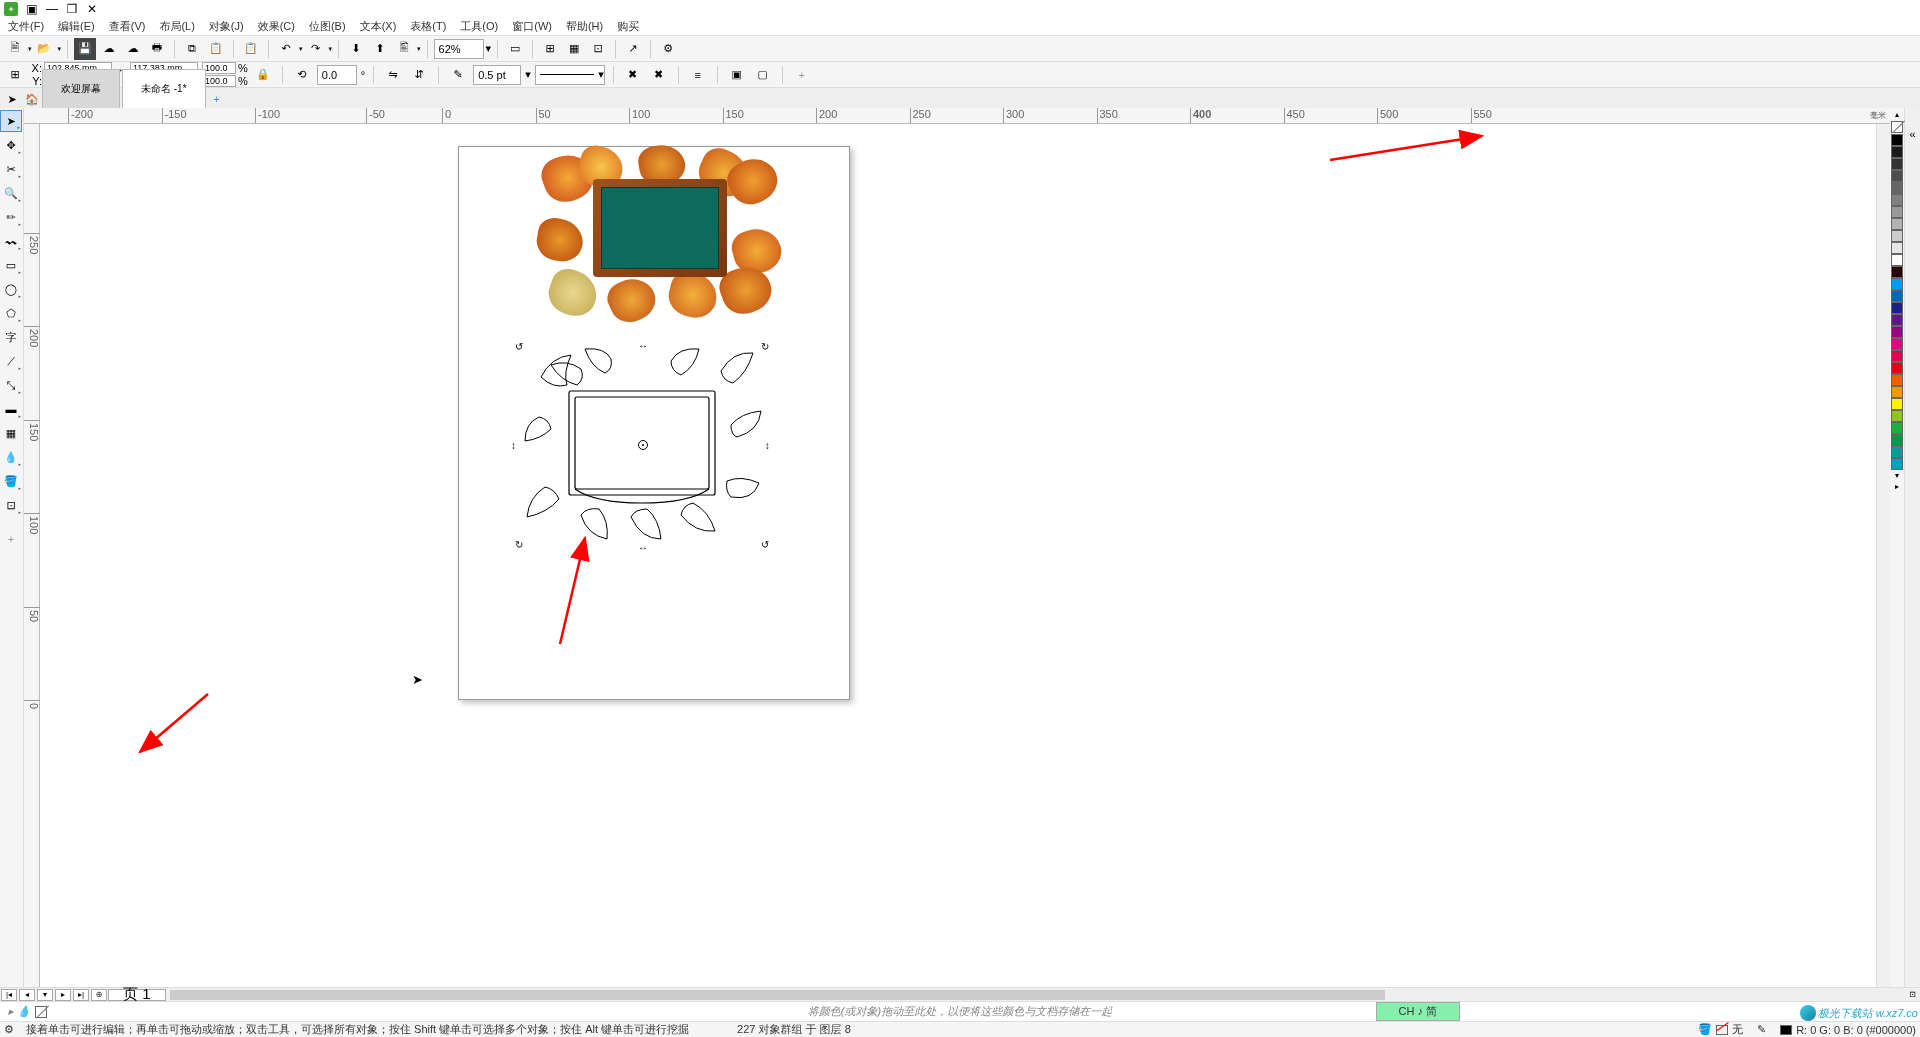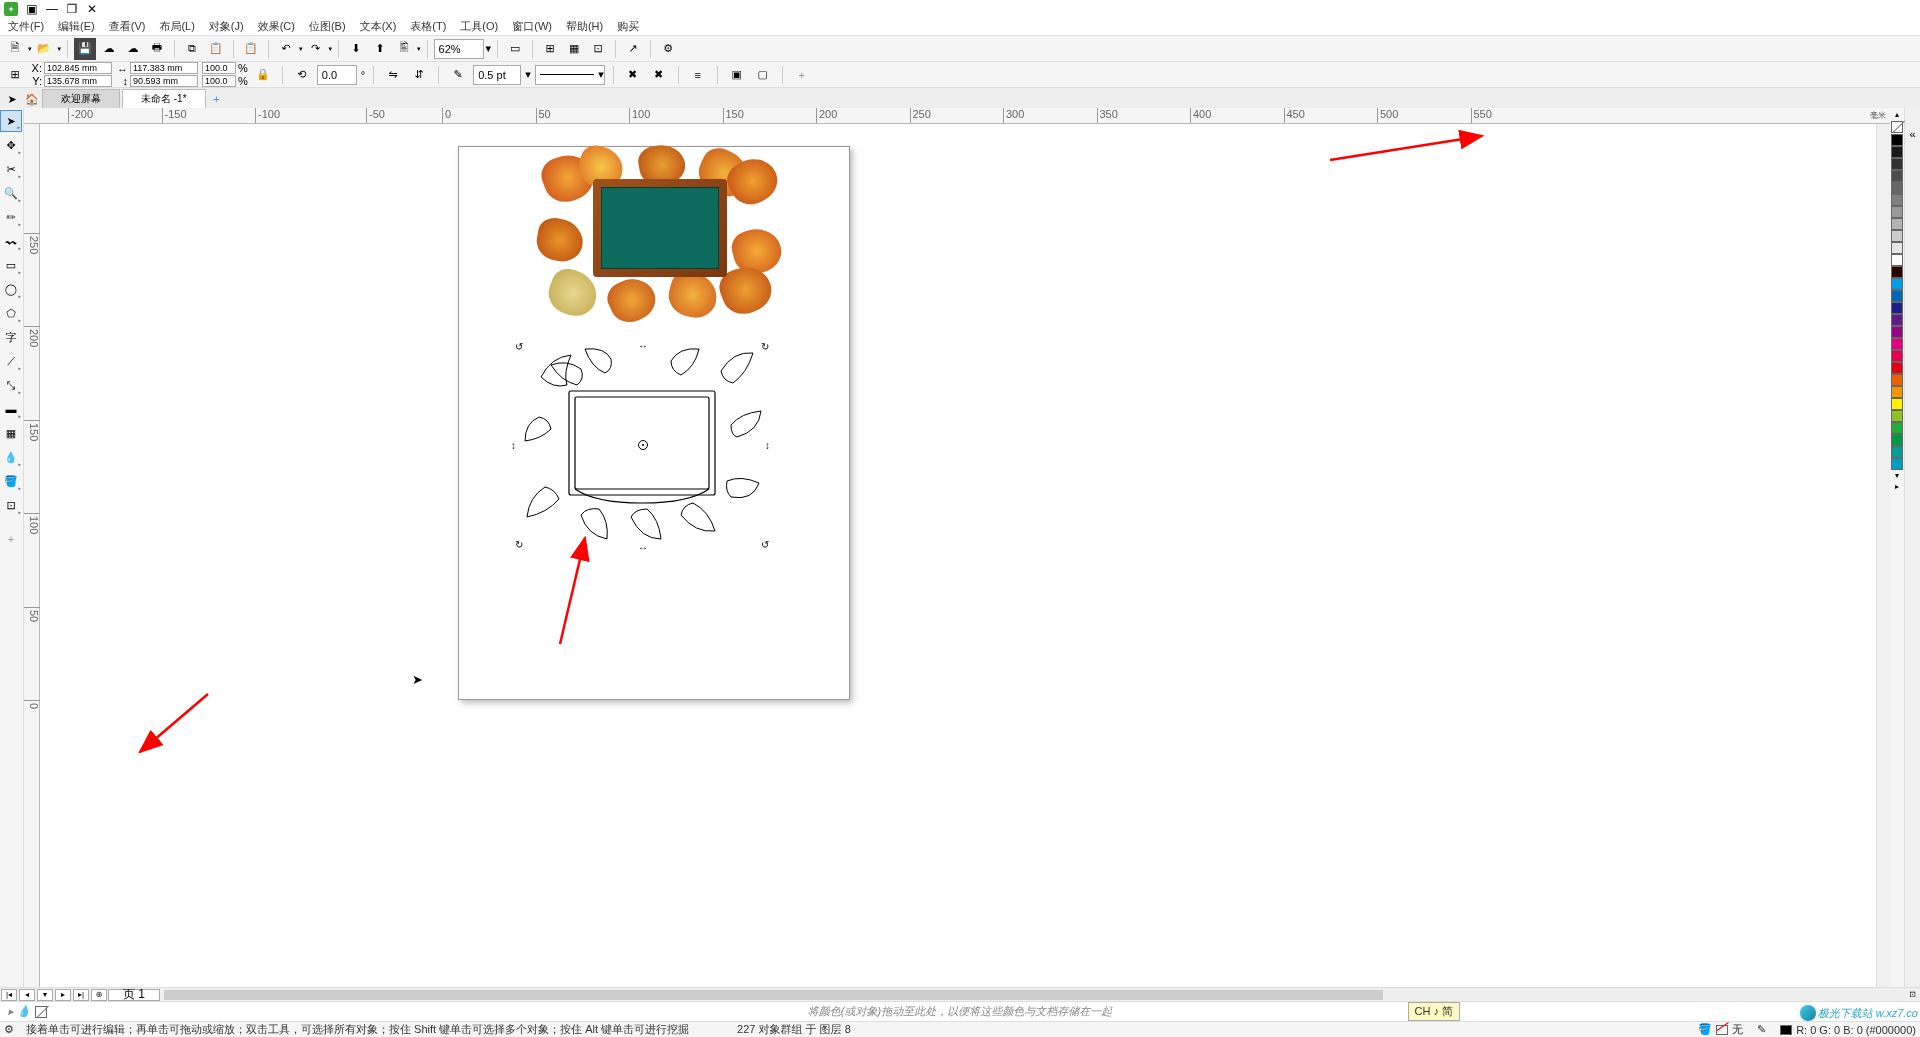--- a/index.html
+++ b/index.html
@@ -32,21 +32,21 @@
 .coord-val { width: 68px; border: 1px solid #aaa; padding: 0 2px; height: 12px; font-size: 9px; background: #fff; }
 .pct-val { width: 34px; border: 1px solid #aaa; padding: 0 2px; height: 12px; font-size: 9px; background: #fff; }
 .rot-input { width: 40px; height: 20px; border: 1px solid #aaa; padding: 0 4px; background: #fff; }
 .outline-input { width: 48px; height: 20px; border: 1px solid #aaa; padding: 0 4px; background: #fff; }
 .style-sel { width: 70px; height: 20px; border: 1px solid #aaa; background: #fff; display: inline-flex; align-items: center; }
 .style-sel .line { flex: 1; height: 1px; background: #000; margin: 0 4px; }
 
 
 .tabs { height: 20px; background: #eee; display: flex; align-items: flex-end; padding: 0 2px; }
 .tab-icon { width: 20px; height: 18px; display: inline-flex; align-items: center; justify-content: center; cursor: pointer; }
-.tab { padding: 2px 18px; background: #d8d8d8; border: 1px solid #bbb; border-bottom: none; cursor: pointer; font-size: 10px; margin-right: 2px; }
+.tab { padding: 12px 18px; background: #d8d8d8; border: 1px solid #bbb; border-bottom: none; cursor: pointer; font-size: 10px; margin-right: 2px; }
 .tab.active { background: #fff; }
 .tab-add { width: 18px; height: 18px; display: inline-flex; align-items: center; justify-content: center; cursor: pointer; color: #4a90d9; }
 
 
 .main { display: flex; height: calc(100% - 18px - 18px - 26px - 26px - 20px - 14px - 20px - 16px); }
 .toolbox { width: 24px; background: #f5f5f5; border-right: 1px solid #ddd; display: flex; flex-direction: column; padding-top: 2px; }
 .tool { width: 22px; height: 22px; display: inline-flex; align-items: center; justify-content: center; cursor: pointer; margin-bottom: 2px; position: relative; }
 .tool.active { background: #d0e4f5; border: 1px solid #4a90d9; }
 .tool .corner { position: absolute; bottom: 1px; right: 1px; font-size: 5px; color: #666; }
 
@@ -78,29 +78,29 @@
 .palette { width: 14px; background: #f5f5f5; display: flex; flex-direction: column; align-items: center; padding-top: 2px; gap: 1px; }
 .swatch { width: 12px; height: 12px; border: 1px solid #666; cursor: pointer; }
 .pal-arrow { font-size: 8px; cursor: pointer; height: 10px; }
 
 
 .dockers { width: 16px; background: #f0f0f0; border-left: 1px solid #ddd; display: flex; flex-direction: column; padding-top: 20px; gap: 10px; align-items: center; }
 
 
 .hscroll { height: 14px; background: #f0f0f0; display: flex; align-items: center; border-top: 1px solid #ddd; }
 .nav-btn { width: 16px; height: 12px; border: 1px solid #aaa; display: inline-flex; align-items: center; justify-content: center; font-size: 8px; cursor: pointer; background: #fff; margin: 0 1px; }
-.page-tab { padding: 0 14px; background: #fff; border: 1px solid #aaa; font-size: 12px; cursor: pointer; height: 12px; display: inline-flex; align-items: center; }
+.page-tab { padding: 0 14px; background: #fff; border: 1px solid #aaa; font-size: 15px; cursor: pointer; height: 12px; display: inline-flex; align-items: center; }
 .sbar { flex: 1; height: 10px; background: #eee; margin: 0 4px; position: relative; }
 .sbar .thumb { position: absolute; left: 0; width: 70%; height: 100%; background: #ccc; }
 
 
 .colorhint { height: 20px; background: #fff; border-top: 1px solid #ddd; display: flex; align-items: center; font-size: 10px; color: #888; font-style: italic; padding: 0 8px; position: relative; }
 .colorhint .ch-left { display: flex; align-items: center; gap: 4px; }
 .colorhint .ch-mid { position: absolute; left: 50%; transform: translateX(-50%); }
-.colorhint .ime { position: absolute; right: 460px; border: 1px solid #aaa; padding: 1px 6px; font-style: normal; color: #333; background: #fef9c3; }
+.colorhint .ime { position: absolute; right: 460px; border: 1px solid #aaa; padding: 1px 22px; font-style: normal; color: #333; background: #86efac; }
 
 .statusbar { height: 16px; background: #f5f5f5; border-top: 1px solid #ddd; display: flex; align-items: center; font-size: 10px; color: #333; padding: 0 4px; gap: 8px; }
 .statusbar .gear { width: 14px; cursor: pointer; }
 .statusbar .fill-ind { margin-left: auto; display: flex; align-items: center; gap: 4px; }
 .fill-sw { width: 12px; height: 10px; border: 1px solid #666; position: relative; }
 .fill-sw.none::after { content: ""; position: absolute; left: 0; top: 50%; width: 140%; height: 1px; background: red; transform: rotate(-35deg); transform-origin: left; }
 
 
 .watermark { position: absolute; right: 2px; bottom: 16px; font-size: 12px; color: #2aa8c9; font-style: italic; pointer-events: none; display: flex; align-items: center; gap: 2px; padding-left: 34px; }
 .watermark .wlogo { width: 16px; height: 16px; border-radius: 50%; background: linear-gradient(135deg,#3bd1e8,#1a7fa0); display: inline-block; }
@@ -283,21 +283,21 @@
         <span class="tick" style="left: 231px;">-100</span>
         <span class="tick" style="left: 342px;">-50</span>
         <span class="tick" style="left: 418px;">0</span>
         <span class="tick" style="left: 511.5px;">50</span>
         <span class="tick" style="left: 605px;">100</span>
         <span class="tick" style="left: 698.5px;">150</span>
         <span class="tick" style="left: 792px;">200</span>
         <span class="tick" style="left: 885.5px;">250</span>
         <span class="tick" style="left: 979px;">300</span>
         <span class="tick" style="left: 1072.5px;">350</span>
-        <span class="tick" style="left: 1166px;">400</span>
+        <span class="tick" style="left: 1166px; font-weight: bold;">400</span>
         <span class="tick" style="left: 1259.5px; text-align: center;">450</span>
         <span class="tick" style="left: 1353px;">500</span>
         <span class="tick" style="left: 1446.5px;">550</span>
       </div>
     <div class="workbody">
       <div class="ruler-v">
           <span class="tick" style="top: 108.5px;">250</span>
           <span class="tick" style="top: 202px;">200</span>
           <span class="tick" style="top: 295.5px;">150</span>
           <span class="tick" style="top: 389px;">100</span>

